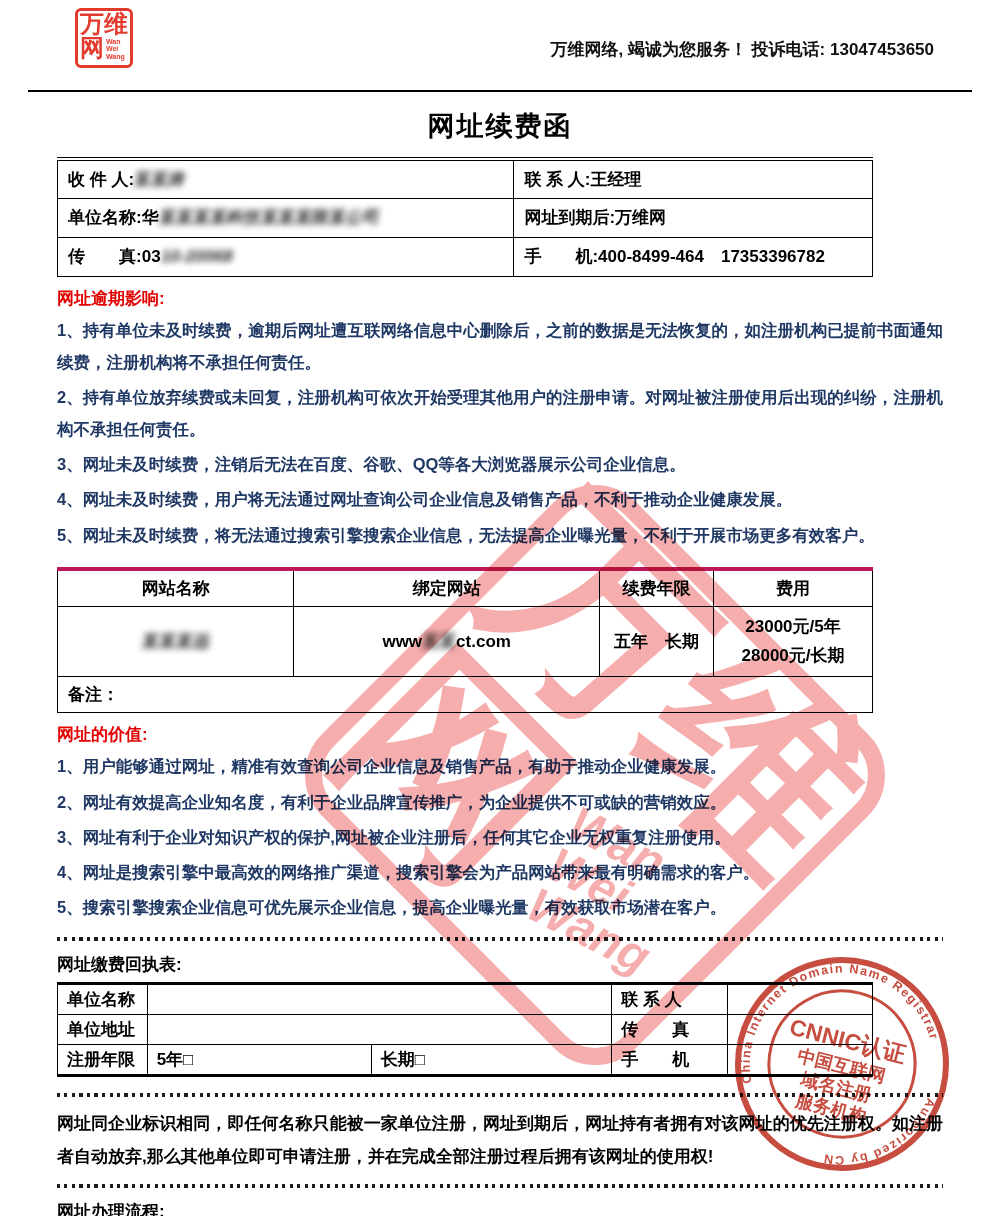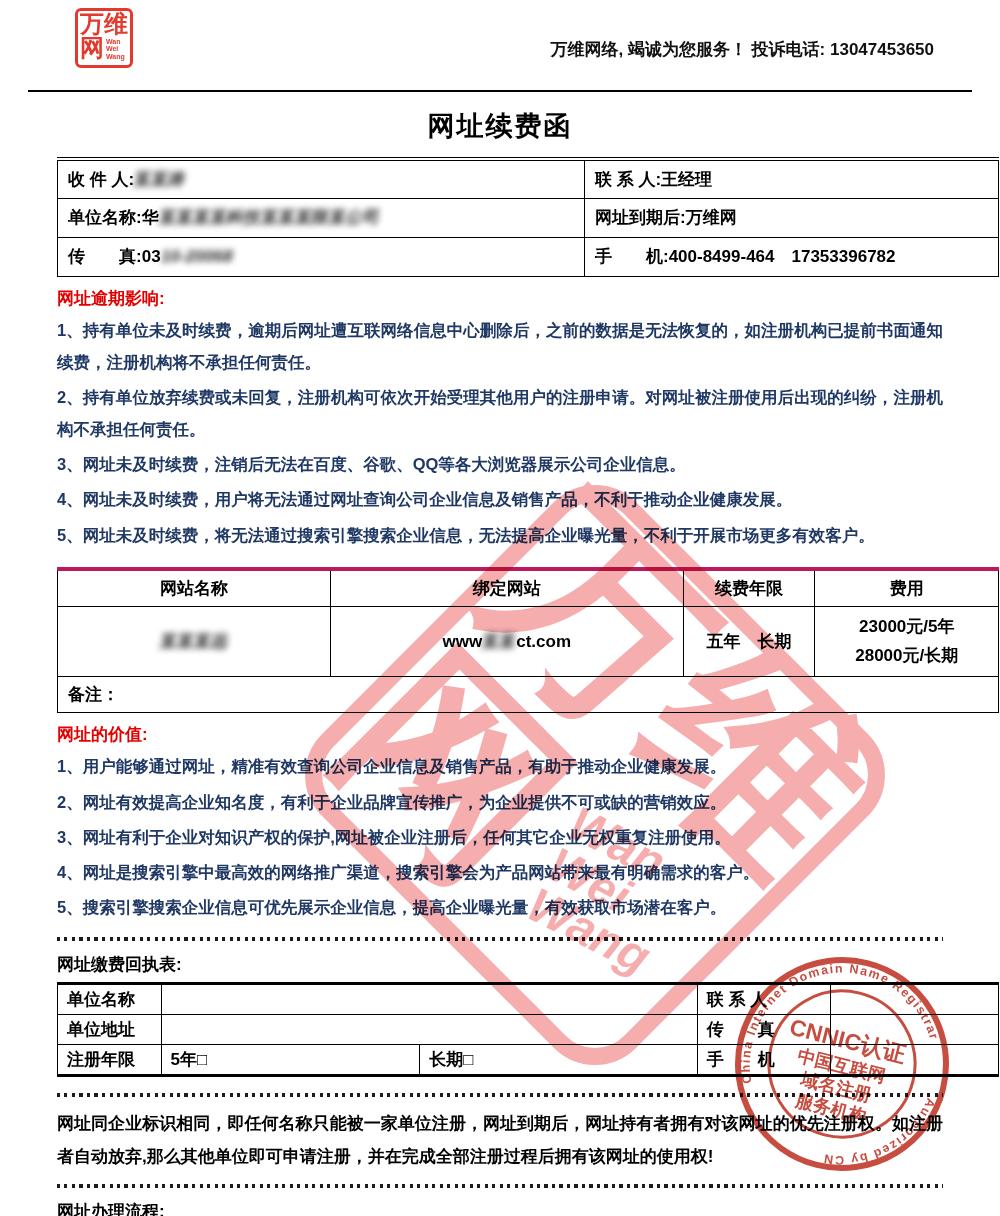--- a/index.html
+++ b/index.html
@@ -35,21 +35,21 @@
     border-top:2.5px solid #000;
   }
 
   
   .doc-title{
     text-align:center;font-size:27px;font-weight:bold;
     margin:16px 0 13px 0;letter-spacing:2px;
   }
 
   
-  table{border-collapse:collapse;width:942px;table-layout:fixed;}
+  table{border-collapse:collapse;width:816px;table-layout:fixed;}
   td,th{border:1.8px solid #000;font-size:17px;font-weight:bold;padding:6px 10px;box-sizing:border-box;}
   .t1{border-top:4px double #000;}
   .t1 td{height:39px;}
   .t2 th{text-align:center;height:34px;}
   .t2 td{text-align:center;height:58px;}
   .t2{border-top:4px solid #be185d;}
   .t2 .note-cell{text-align:left;height:28px;}
   .t3{border-top:3px solid #000;border-bottom:3px solid #000;}
   .t3 td{height:29px;padding:3px 9px;}
 

